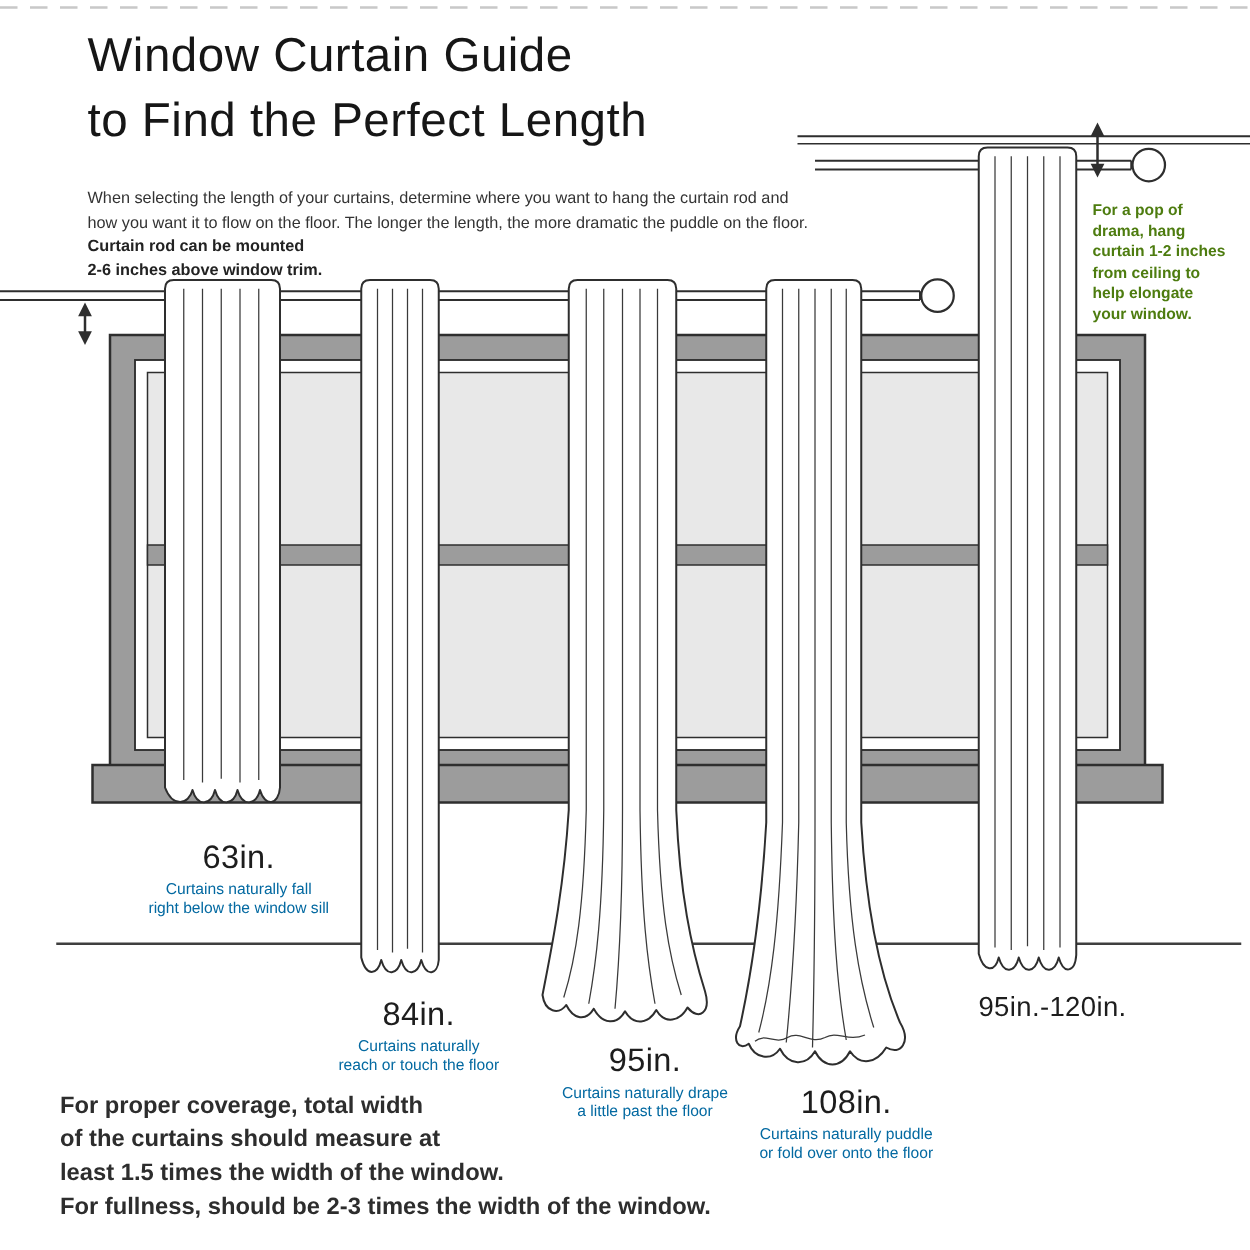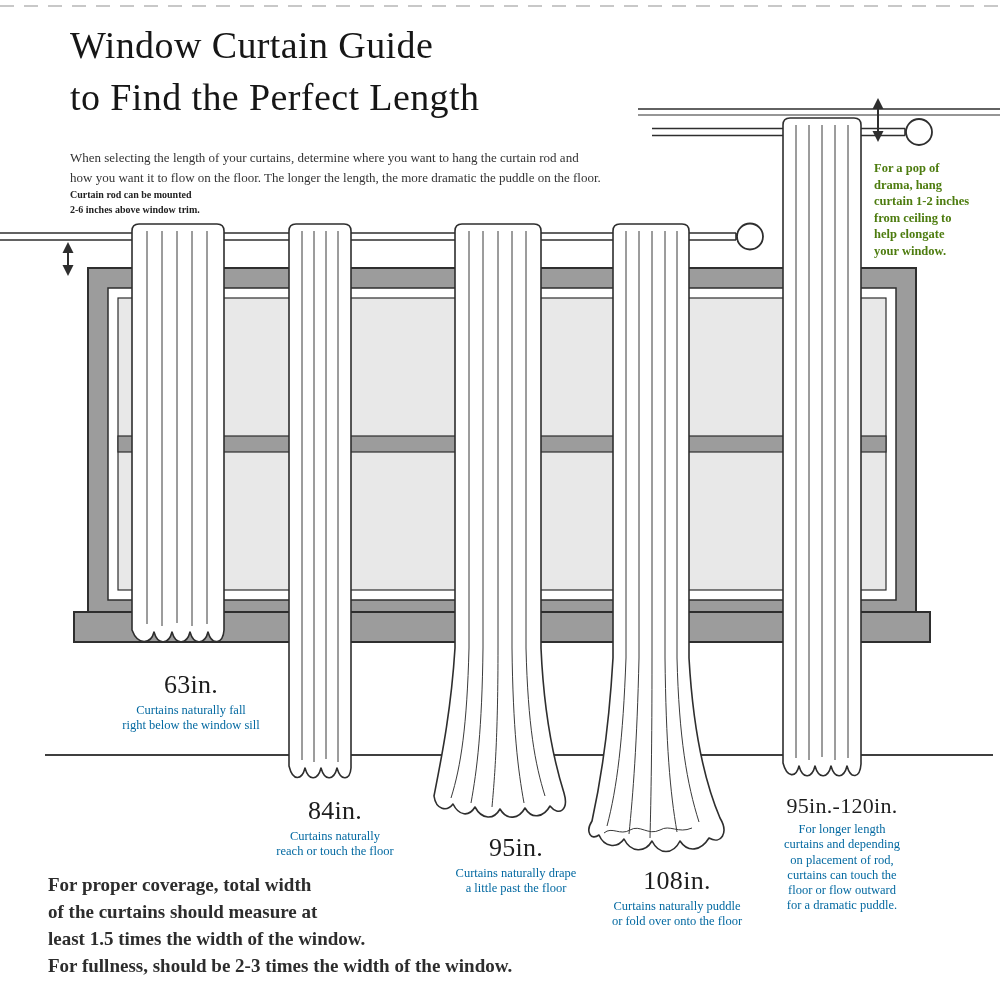--- a/index.html
+++ b/index.html
@@ -1,21 +1,21 @@
 <!DOCTYPE html>
 <html><head>
 <meta charset="utf-8">
 <style>
   html, body { margin: 0; padding: 0; background: #ffffff; }
   .canvas {
     position: relative;
     width: 1000px;
     height: 980px;
     background: #ffffff;
-    font-family: Liberation Serif, serif;
+    font-family: Liberation Sans, sans-serif;
     overflow: hidden;
     color: #2a2a2a;
   }
   .canvas svg { position: absolute; left: 0; top: 0; }
   .txt { position: absolute; margin: 0; white-space: pre-line; }
   .title {
     left: 70px; top: 20px;
     font-size: 38px;
     line-height: 1.36;
     font-weight: normal;
@@ -23,21 +23,21 @@
     color: #161616;
   }
   .intro {
     left: 70px; top: 148px;
     font-size: 13px;
     line-height: 1.5;
     color: #333333;
   }
   .rod-note {
     left: 70px; top: 188px;
-    font-size: 10px;
+    font-size: 13px;
     line-height: 1.45;
     font-weight: bold;
     color: #222222;
   }
   .ceiling-note {
     left: 874px; top: 160px;
     width: 120px;
     font-size: 12.5px;
     line-height: 1.32;
     font-weight: bold;
@@ -238,26 +238,20 @@
   </div>
 
   <div class="curtain-label" style="left:658px; top:866px;">
     <div class="len">108in.</div>
     <div class="desc">Curtains naturally puddle
 or fold over onto the floor</div>
   </div>
 
   <div class="curtain-label small" style="left:823px; top:793px;">
     <div class="len">95in.-120in.</div>
-    <div class="desc">For longer length
-curtains and depending
-on placement of rod,
-curtains can touch the
-floor or flow outward
-for a dramatic puddle.</div>
   </div>
 
   <p class="txt footer-note">For proper coverage, total width
 of the curtains should measure at
 least 1.5 times the width of the window.
 For fullness, should be 2-3 times the width of the window.</p>
 
 </div>
 
 </body></html>

